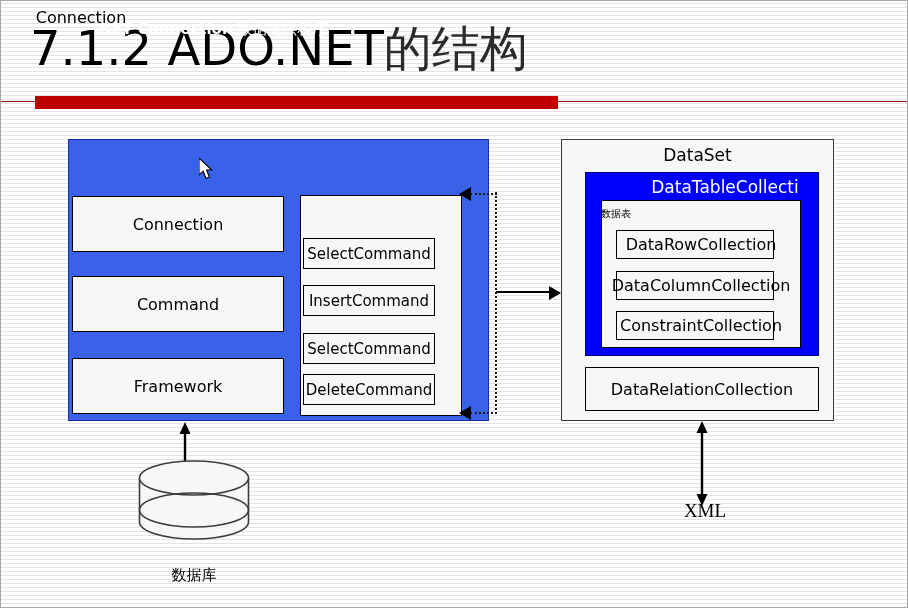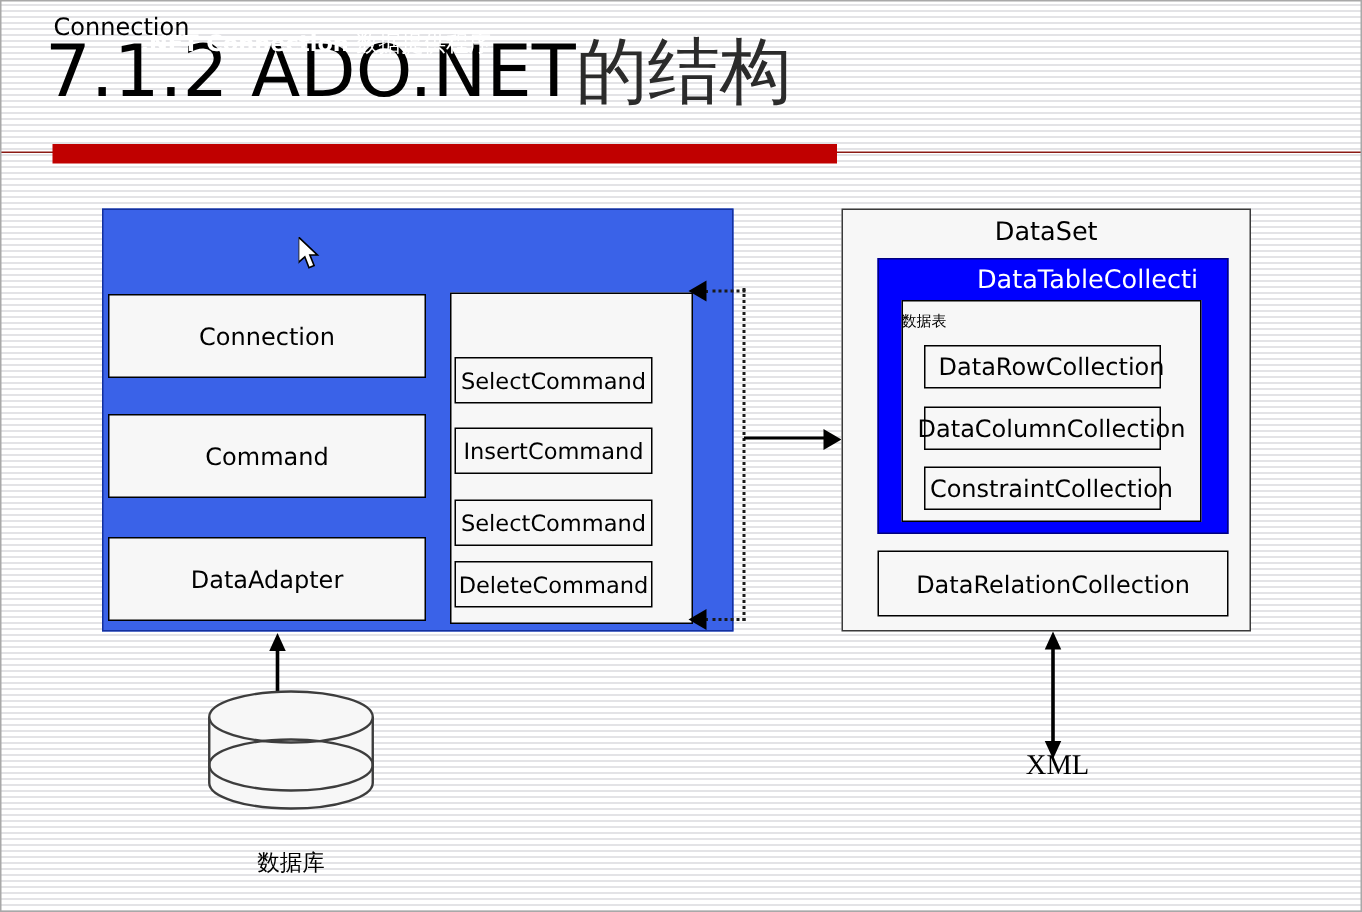--- a/index.html
+++ b/index.html
@@ -346,21 +346,21 @@
 
   <div id="title"><span>7.1.2  ADO.NET</span><span class="cn">的结构</span></div>
   <div id="title-rule-line"></div>
   <div id="title-rule-bar"></div>
 
   <div id="provider-panel"></div>
   <div id="provider-title"><span class="en">.NET Connection</span><span> 数据提供程序</span></div>
 
   <div class="wbox" id="box-connection">Connection</div>
   <div class="wbox" id="box-command">Command</div>
-  <div class="wbox" id="box-datareader">DataAdapter</div>
+  <div class="wbox" id="box-datareader">Framework</div>
 
   <div id="box-adapter"></div>
   <div id="adapter-title">Connection</div>
   <div class="cmdbox" id="cmd-select">SelectCommand</div>
   <div class="cmdbox" id="cmd-insert">InsertCommand</div>
   <div class="cmdbox" id="cmd-update">SelectCommand</div>
   <div class="cmdbox" id="cmd-delete">DeleteCommand</div>
 
   <div id="conn-vert"></div>
   <div id="conn-top-line"></div>

